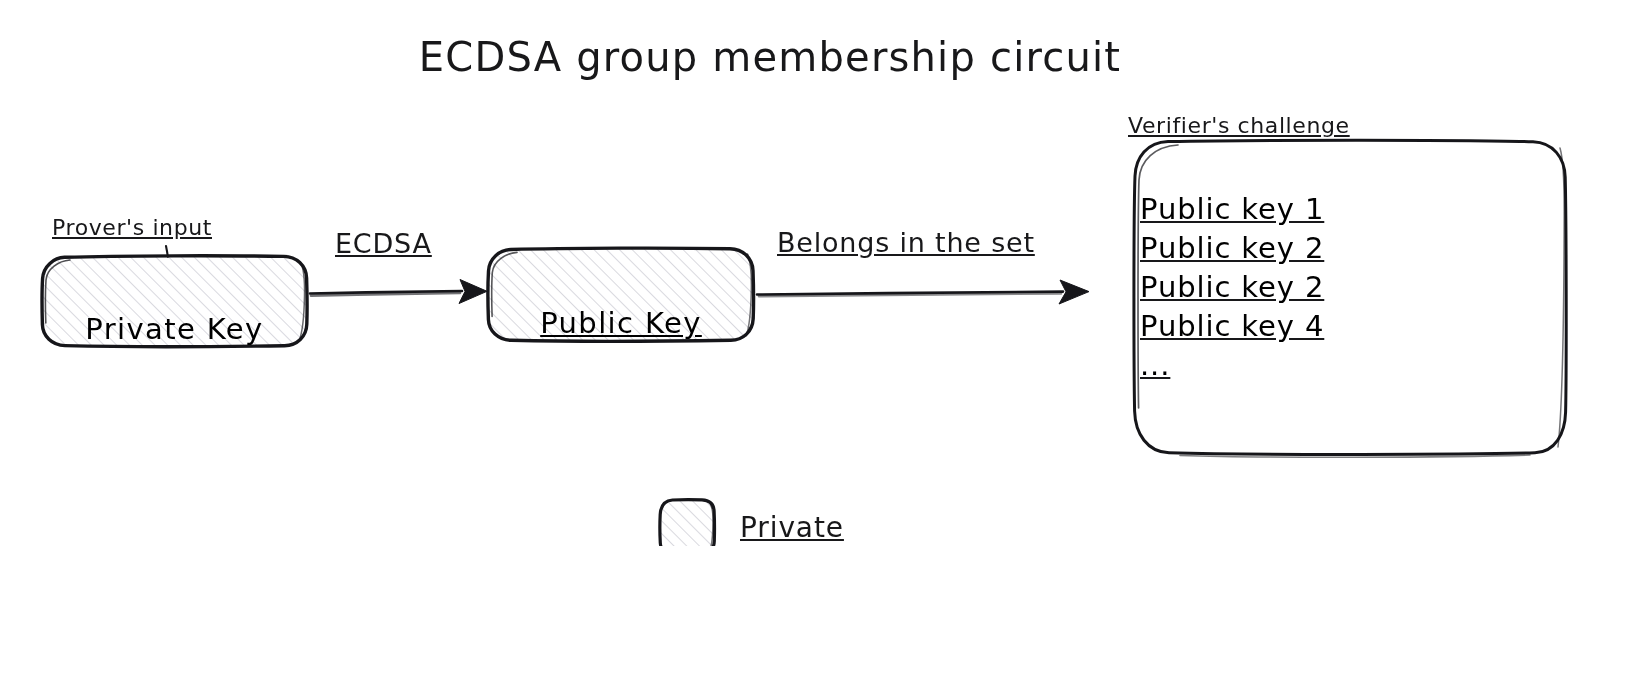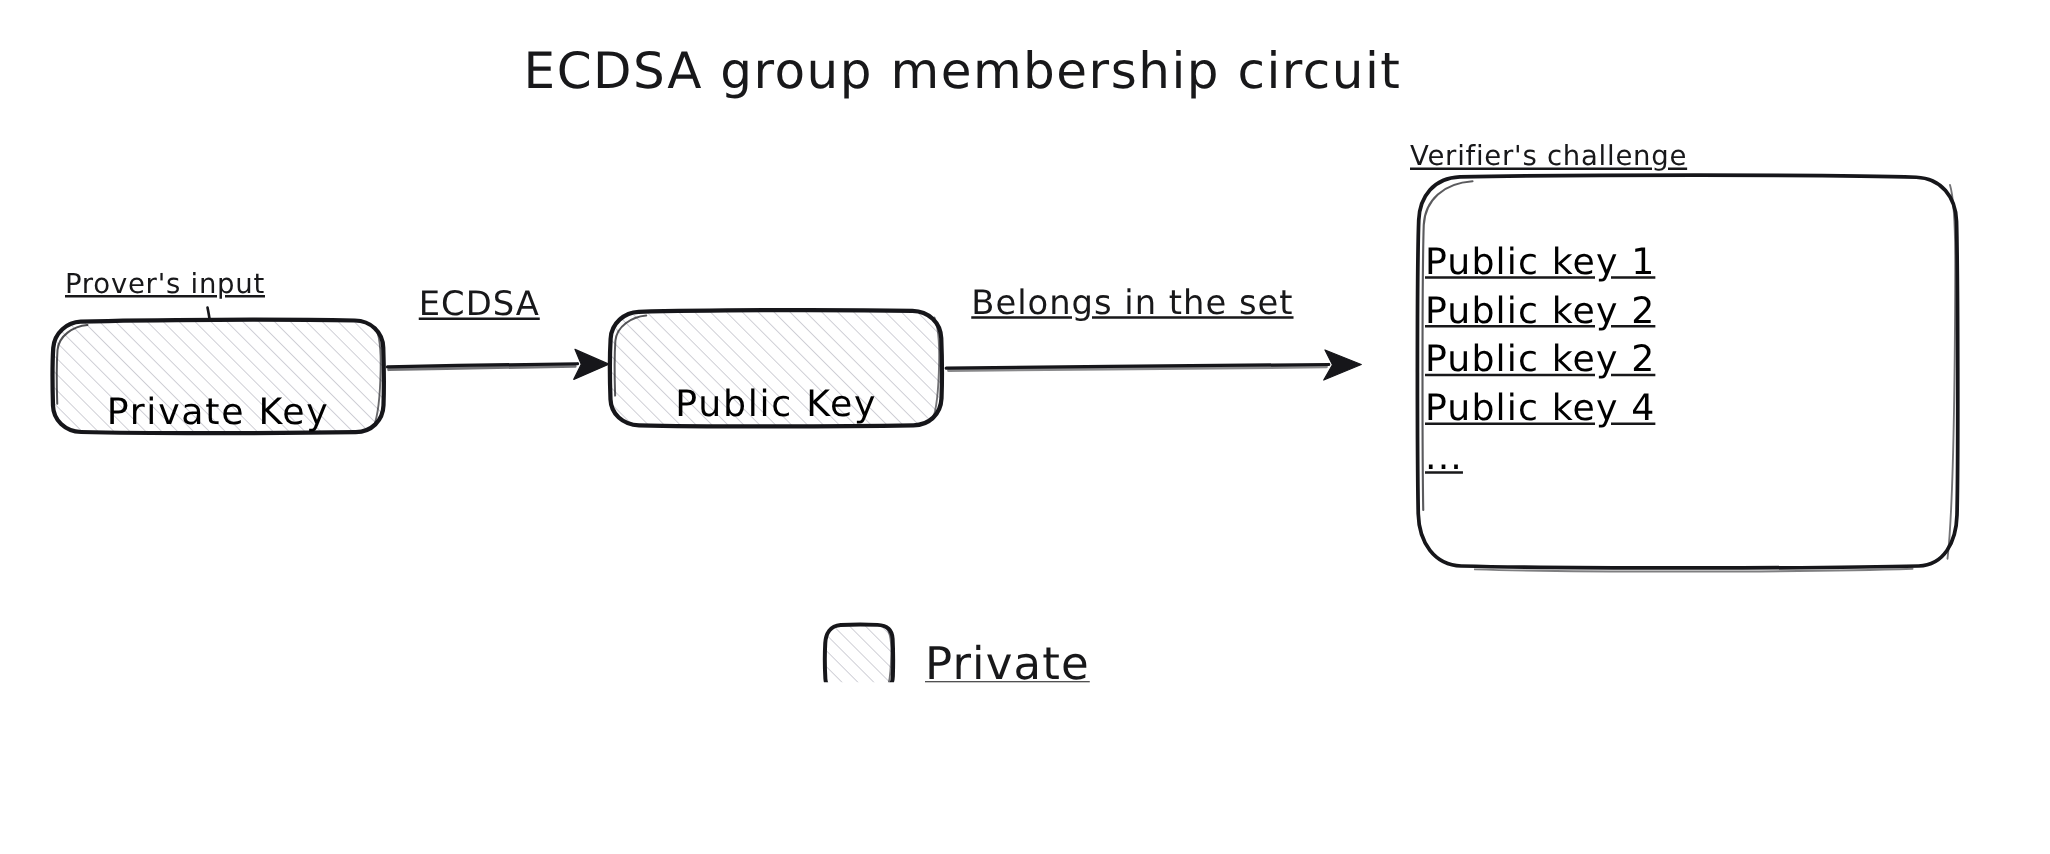--- a/index.html
+++ b/index.html
@@ -54,21 +54,21 @@
   .box-label {
     font-size: 29px;
     letter-spacing: 1.4px;
   }
   .list-item {
     font-size: 29px;
     letter-spacing: 0.9px;
     line-height: 39px;
   }
   .legend-label {
-    font-size: 36px;
+    font-size: 28px;
     letter-spacing: 0.9px;
   }
 
   
   svg.layer {
     position: absolute;
     left: 0;
     top: 0;
     width: 1640px;
     height: 683px;
@@ -210,21 +210,21 @@
   </svg>
 
   <div class="abs-text hand caption" style="left:52px; top:215px;text-align:right;">Prover's input</div>
 
   <div class="node-text-wrap" style="left:42px; top:256px; width:265px; height:90px;">
     <div class="hand box-label">Private Key</div>
   </div>
 
   <div class="abs-text hand edge-label" style="left:335px; top:195px;">ECDSA</div>
 
-  <div class="node-text-wrap" style="left:488px; top:248px; width:266px; height:92px;">
+  <div class="node-text-wrap" style="left:488px; top:248px; width:266px; height:92px;text-decoration:underline;">
     <div class="hand box-label">Public Key</div>
   </div>
 
   <div class="abs-text hand edge-label" style="left:777px; top:194px;">Belongs in the set</div>
 
   <div class="abs-text hand caption" style="left:1128px; top:113px;">Verifier's challenge</div>
 
   <div class="abs-text" style="left:1140px; top:190px;">
     <div class="hand list-item">Public key 1</div>
     <div class="hand list-item">Public key 2</div>

